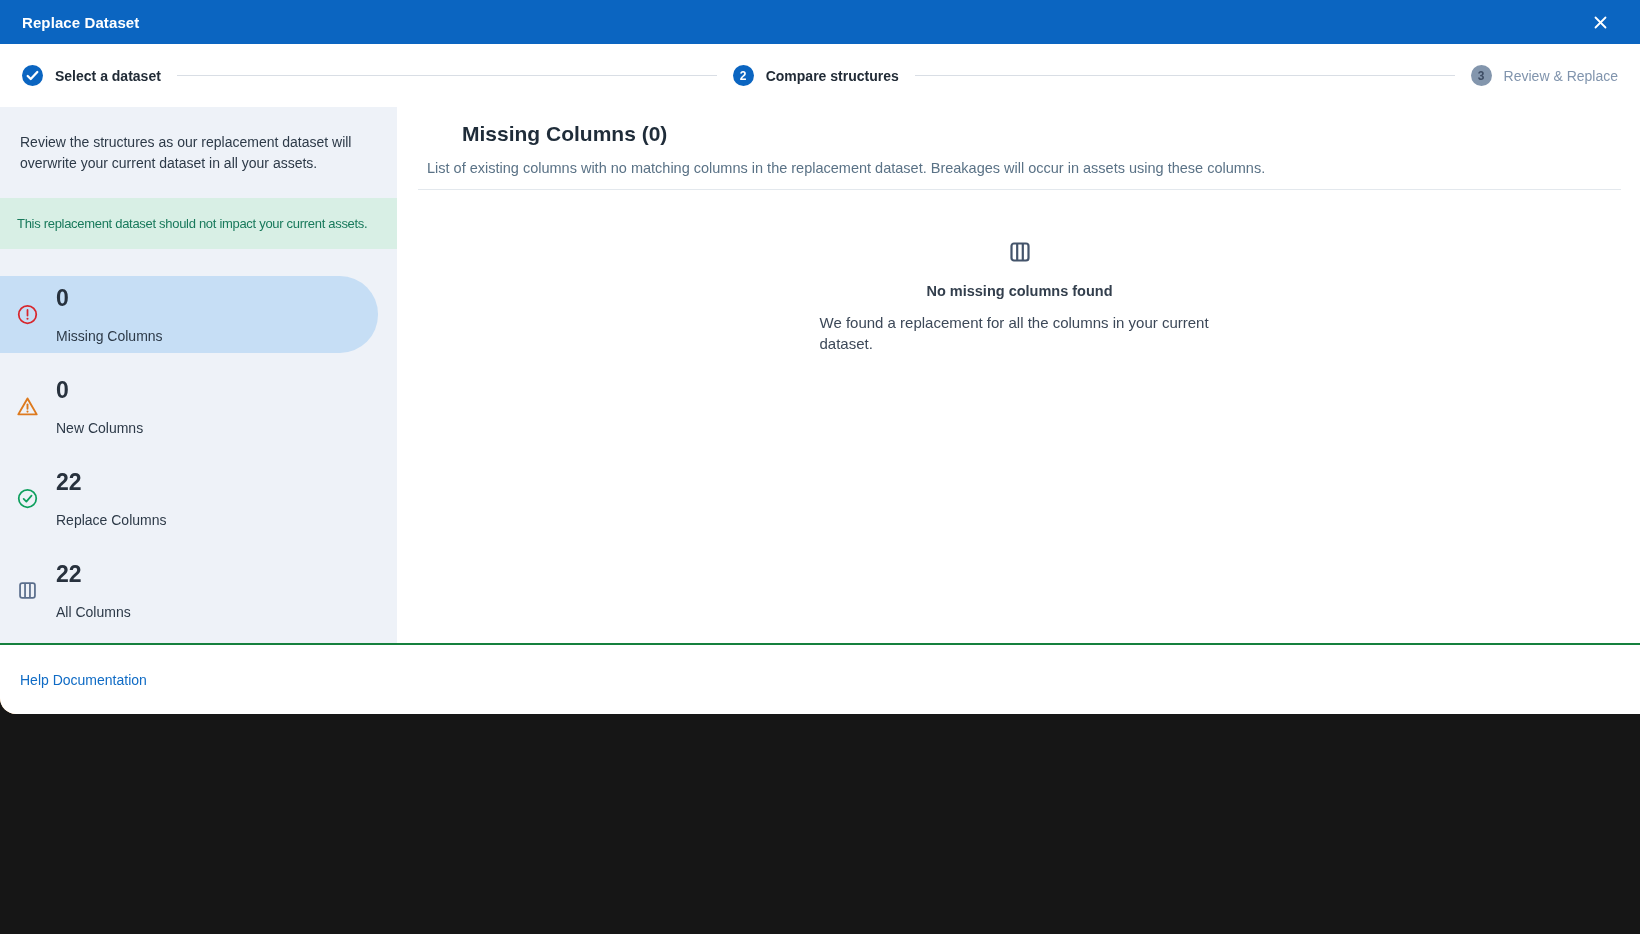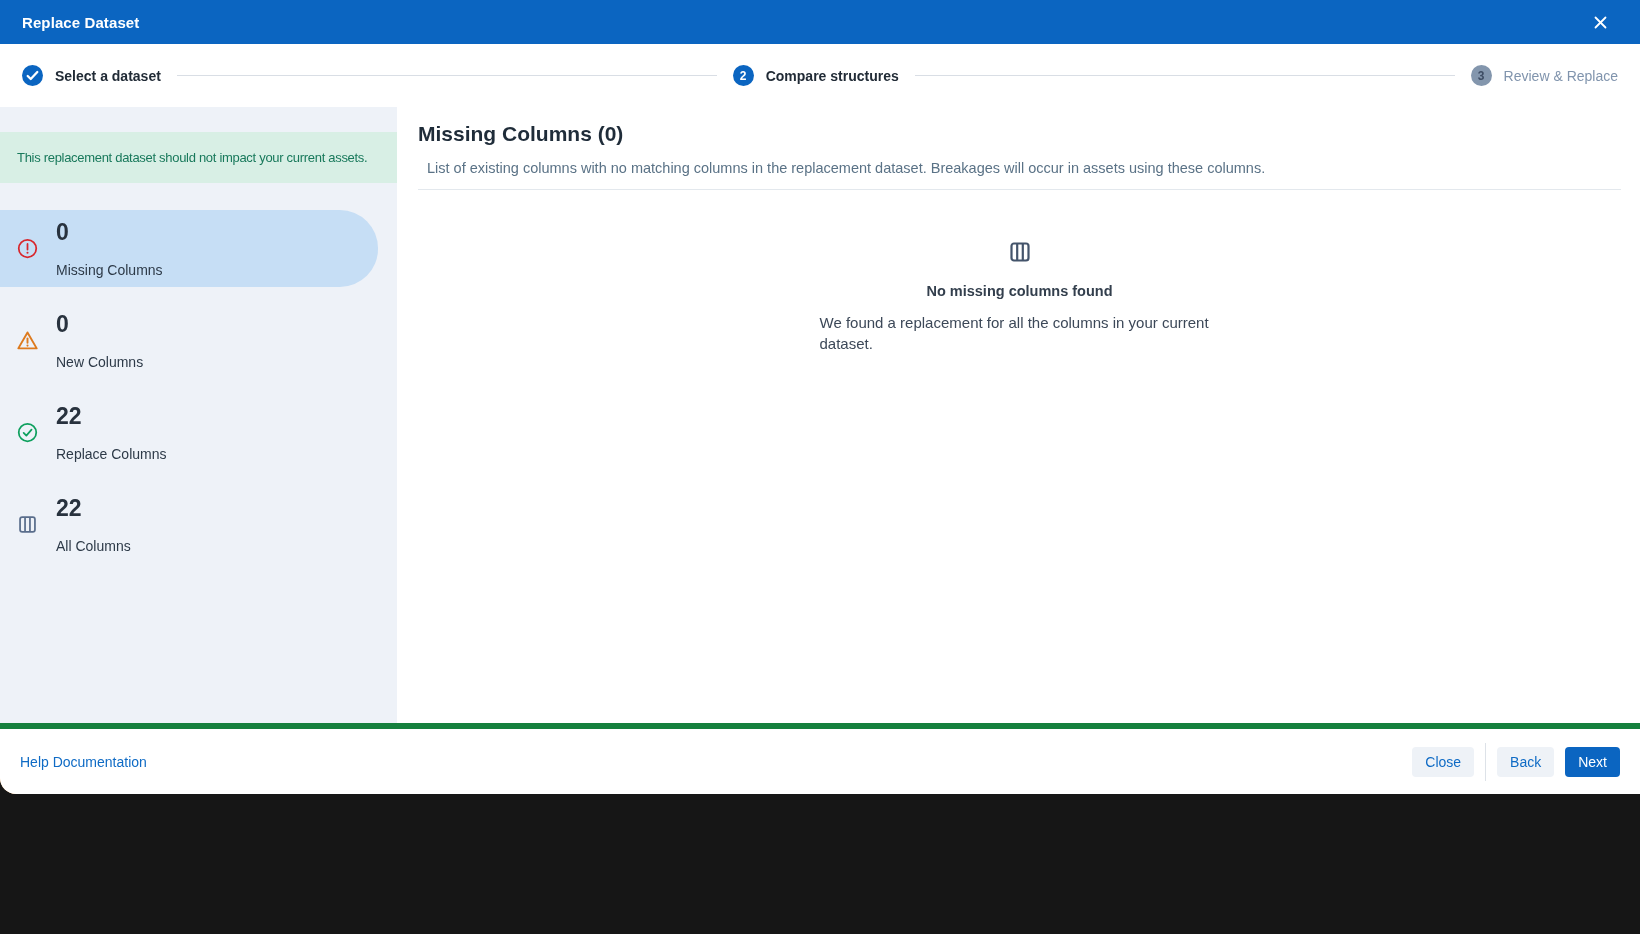--- a/index.html
+++ b/index.html
@@ -4,21 +4,21 @@
 <style>
   * { margin:0; padding:0; box-sizing:border-box; }
   html,body { width:1640px; height:934px; }
   body {
     background:#161616;
     font-family:"Liberation Sans", sans-serif;
     color:#2d3a48;
     overflow:hidden;
   }
   .modal {
-    width:1640px; height:794px;
+    width:1640px; height:714px;
     background:#fdba74;
     border-bottom-left-radius:16px;
     overflow:hidden;
     display:flex; flex-direction:column;
   }
   
   .titlebar {
     flex:none; height:44px; background:#0b65c1;
     display:flex; align-items:center; justify-content:space-between;
     padding:0 22px;
@@ -68,34 +68,34 @@
     border-top-right-radius:38px; border-bottom-right-radius:38px;
     cursor:pointer;
   }
   .card.selected { background:#c6def5; }
   .card-icon { width:24px; flex:none; display:flex; align-items:center; justify-content:center; }
   .card-text { display:flex; flex-direction:column; }
   .card-count { font-size:23px; font-weight:bold; color:#28323e; line-height:24px; }
   .card-label { font-size:14px; color:#2d3a48; margin-top:18px; }
   
   .main { flex:1; padding:12px 19px 0 21px; overflow:hidden; background:#ffffff; }
-  .main-title { font-size:21px; font-weight:bold; color:#1f2c39; margin-top:3px; }
+  .main-title { font-size:21px; font-weight:bold; color:#1f2c39; margin-top:3px;margin-left:44px; }
   .main-subtitle { font-size:14.5px; color:#5a7286; margin-top:14px;margin-left:9px; }
   .main-divider { height:1px; background:#e3e8ed; margin-top:13px; }
   .empty-state {
     margin:50px auto 0; max-width:400px; text-align:left;
     display:flex; flex-direction:column; align-items:center;
   }
   .empty-icon { margin-bottom:15px; }
   .empty-title { font-size:14.5px; font-weight:bold; color:#333f4d; }
   .empty-desc { font-size:15px; color:#3c4858; line-height:21px; margin-top:13px; }
   
   .footer {
     flex:none; height:71px; background:#ffffff;
-    border-top:6px solid #15803d;
+    border-top:2px solid #15803d;
     display:flex; align-items:center; justify-content:space-between;
     padding:0 20px;
   }
   .help-link { color:#0f6bc5; font-size:14px; cursor:pointer; }
   .footer-actions { display:flex; align-items:center; gap:11px; }
   .btn {
     height:30px; padding:0 13px; border-radius:4px; border:none;
     font-family:inherit; font-size:14px; cursor:pointer;
     display:flex; align-items:center; justify-content:center;
   }
@@ -136,20 +136,21 @@
     <div class="connector"></div>
     <div class="step upcoming">
       <span class="step-circle upcoming">3</span>
       <span class="step-label">Review &amp; Replace</span>
     </div>
   </div>
 
   <div class="body-row">
 
     <div class="sidebar">
+      <div class="sidebar-intro">Review the structures as our replacement dataset will overwrite your current dataset in all your assets.</div>
       <div class="banner">This replacement dataset should not impact your current assets.</div>
 
       <div class="cards">
 
         <div class="card selected">
           <span class="card-icon">
             <svg width="21" height="21" viewBox="0 0 24 24" fill="none">
               <circle cx="12" cy="12" r="10" stroke="#d8262c" stroke-width="2"></circle>
               <line x1="12" y1="6.8" x2="12" y2="13.2" stroke="#d8262c" stroke-width="2" stroke-linecap="round"></line>
               <circle cx="12" cy="16.8" r="1.2" fill="#d8262c"></circle>
@@ -220,21 +221,15 @@
         </span>
         <div class="empty-title">No missing columns found</div>
         <div class="empty-desc">We found a replacement for all the columns in your current dataset.</div>
       </div>
     </div>
 
   </div>
 
   <div class="footer">
     <a class="help-link">Help Documentation</a>
-    <div class="footer-actions">
-      <button class="btn btn-light">Close</button>
-      <div class="v-divider"></div>
-      <button class="btn btn-light">Back</button>
-      <button class="btn btn-primary">Next</button>
-    </div>
   </div>
 
 </div>
 
 </body></html>

